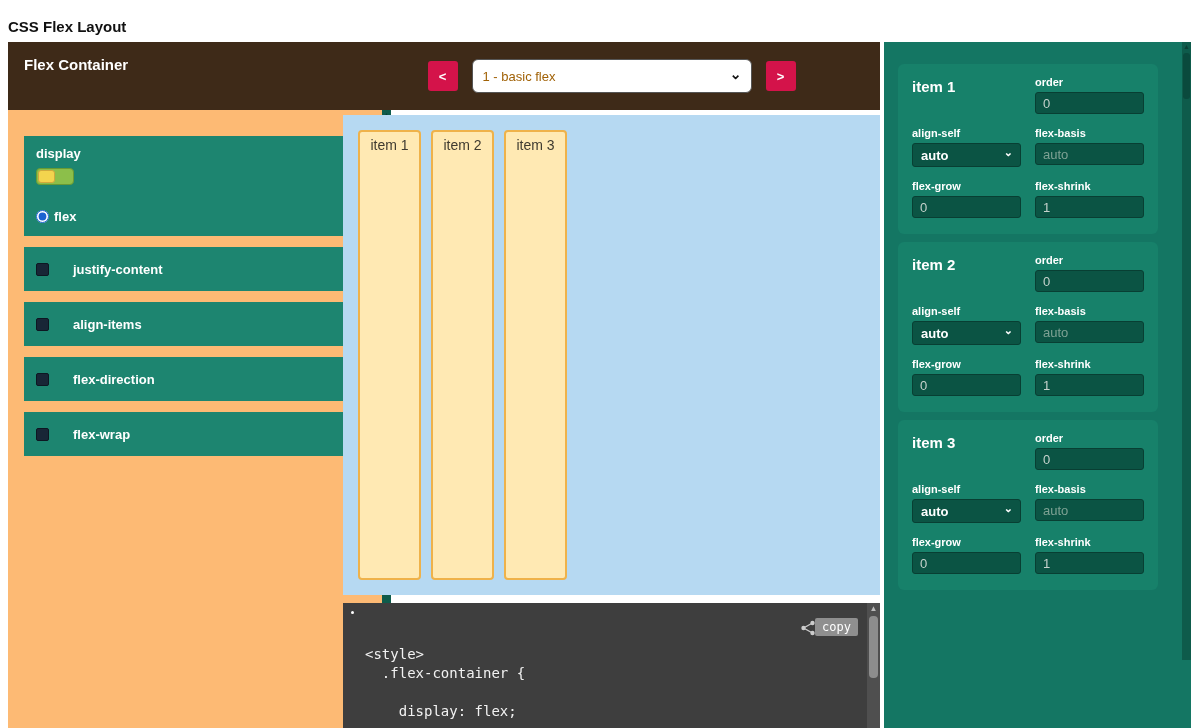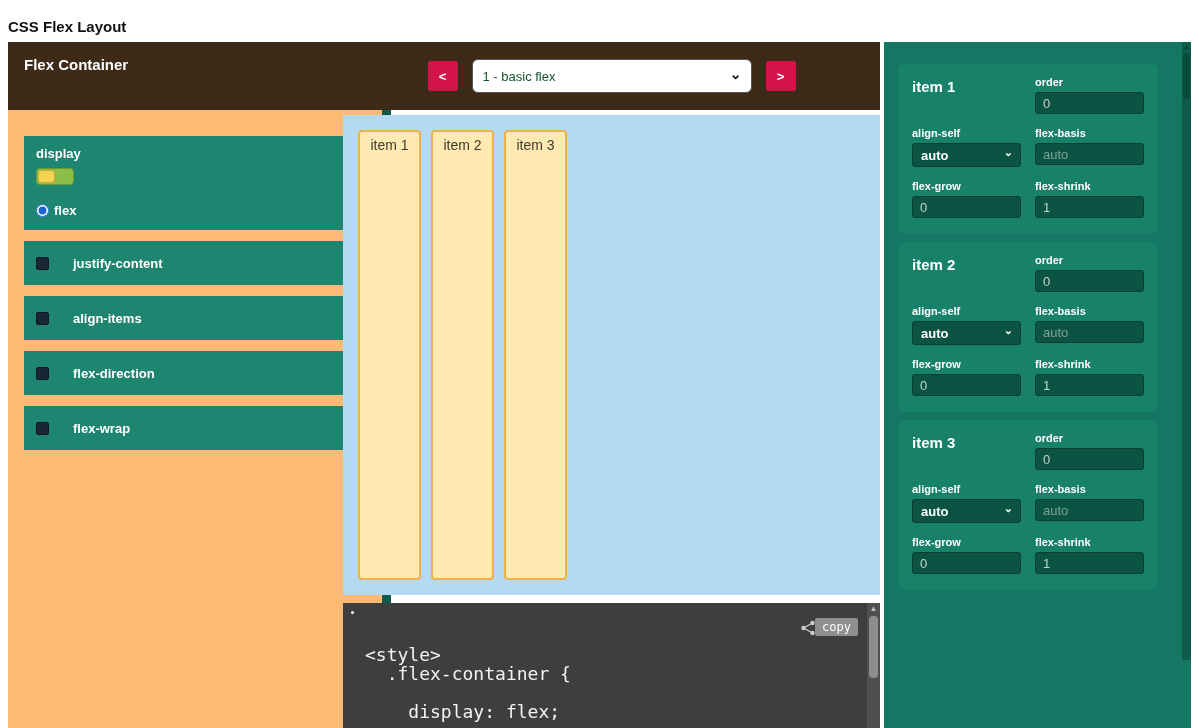--- a/index.html
+++ b/index.html
@@ -21,49 +21,49 @@
   }
   .panel-body { position:relative; height:618px; overflow:hidden; }
 
   
   .prop-box { background:#1d8570; border-radius:0; margin:0 26px 11px 16px; }
   .first-box { margin-top:26px; }
   .display-box { padding:10px 12px 12px; }
   .prop-label { color:#fff; font-weight:bold; font-size:13px; }
   .toggle { margin-top:7px; width:38px; height:17px; background:#8cbf4a; border:1px solid #6a9a33; border-radius:4px; position:relative; cursor:pointer; }
   .toggle .knob { position:absolute; left:1px; top:1px; width:17px; height:13px; background:#f3d44e; border:1px solid #cfa93d; border-radius:3px; }
-  .radio-row { margin-top:18px; display:flex; align-items:center; gap:5px; color:#fff; font-weight:bold; font-size:13px; cursor:pointer; }
+  .radio-row { margin-top:24px; display:flex; align-items:center; gap:5px; color:#fff; font-weight:bold; font-size:13px; cursor:pointer; }
   input[type=radio] { width:13px; height:13px; accent-color:#1c62d1; margin:0; }
   .check-row { height:44px; display:flex; align-items:center; gap:24px; padding:0 12px; color:#fff; font-weight:bold; font-size:13px; cursor:pointer; }
   input[type=checkbox] { appearance:none; -webkit-appearance:none; width:13px; height:13px; background:#182636; border:1px solid #0d1722; border-radius:2px; margin:0; }
 
   .vscroll { position:absolute; top:0; right:0; width:9px; height:100%; background:#0e5b4b; }
   .vscroll .arrow { display:block; text-align:center; font-size:7px; color:#0a3f34; line-height:10px; user-select:none; }
   .vscroll .thumb { position:absolute; top:11px; left:1px; width:7px; height:46px; background:#0a4a3d; border-radius:3px; }
 
   
   .mid-header { position:absolute; top:0; left:0; width:537px; height:68px; background:#3e2a18;
     display:flex; align-items:center; justify-content:center; gap:14px; }
   .nav-btn { width:30px; height:30px; background:#d4134a; color:#fff; border:none; border-radius:3px;
     font-size:13px; font-weight:bold; cursor:pointer; font-family:inherit; }
   .select-wrap { position:relative; }
   .select-wrap select { appearance:none; -webkit-appearance:none; -moz-appearance:none; font-family:inherit; cursor:pointer; }
   .select-white { width:280px; }
-  .select-white select { width:100%; height:34px; background:#fff; border:1px solid #555; border-radius:6px; font-size:13px; color:#14532d; padding:0 10px; }
+  .select-white select { width:100%; height:34px; background:#fff; border:1px solid #555; border-radius:6px; font-size:13px; color:#a16207; padding:0 10px; }
   .select-white .caret { position:absolute; right:10px; top:7px; font-size:14px; color:#111; font-weight:bold; pointer-events:none; }
 
   .flex-preview { position:absolute; top:73px; left:0; width:537px; height:480px; background:#b6d9f2;
     display:flex; align-items:stretch; padding:10px; }
   .flex-item { width:63px; margin:5px; background:#ffe9b3; border:2px solid #efb24a; border-radius:4px;
     font-size:14px; color:#3f3a30; text-align:center; padding-top:5px; }
 
   .code-box { position:absolute; top:561px; left:0; width:537px; height:125px; background:#3e3e3e; }
   .code-dot { position:absolute; left:8px; top:8px; width:3px; height:3px; background:#fff; border-radius:50%; }
   .code-pre { margin:0; position:absolute; left:22px; top:42px; font-family:"DejaVu Sans Mono", monospace;
-    font-size:18px; line-height:19px; color:#f2f2f2; white-space:pre; }
+    font-size:14px; line-height:19px; color:#f2f2f2; white-space:pre; }
   .copy-btn { position:absolute; top:15px; right:22px; background:#8f8f8f; color:#fff; border:none; border-radius:2px;
     font-size:12px; padding:2px 7px; font-family:"DejaVu Sans Mono", monospace; cursor:pointer; }
   .share-icon { position:absolute; top:17px; right:64px; width:16px; height:16px; cursor:pointer; }
   .code-scroll { position:absolute; right:0; top:0; width:13px; height:100%; background:#4f4f4f; }
   .code-scroll .arrow { display:block; text-align:center; font-size:8px; color:#bbb; line-height:12px; user-select:none; }
   .code-scroll .thumb { position:absolute; top:13px; left:2px; width:9px; height:62px; background:#8d8d8d; border-radius:4px; }
 
   
   .count-controls { position:absolute; right:20px; top:36px; display:flex; align-items:center; gap:14px; }
   .count-btn { width:26px; height:22px; background:#f2f2f2; border:1px solid #bbb; border-radius:4px;

